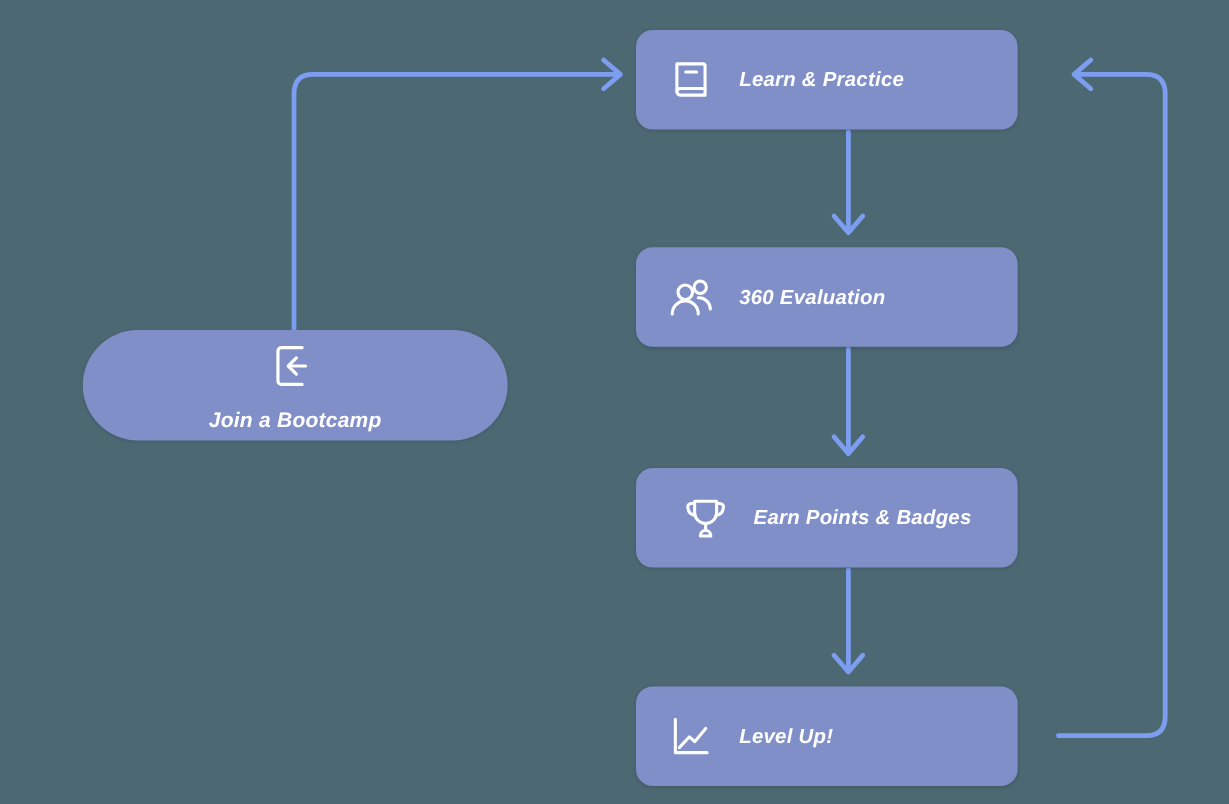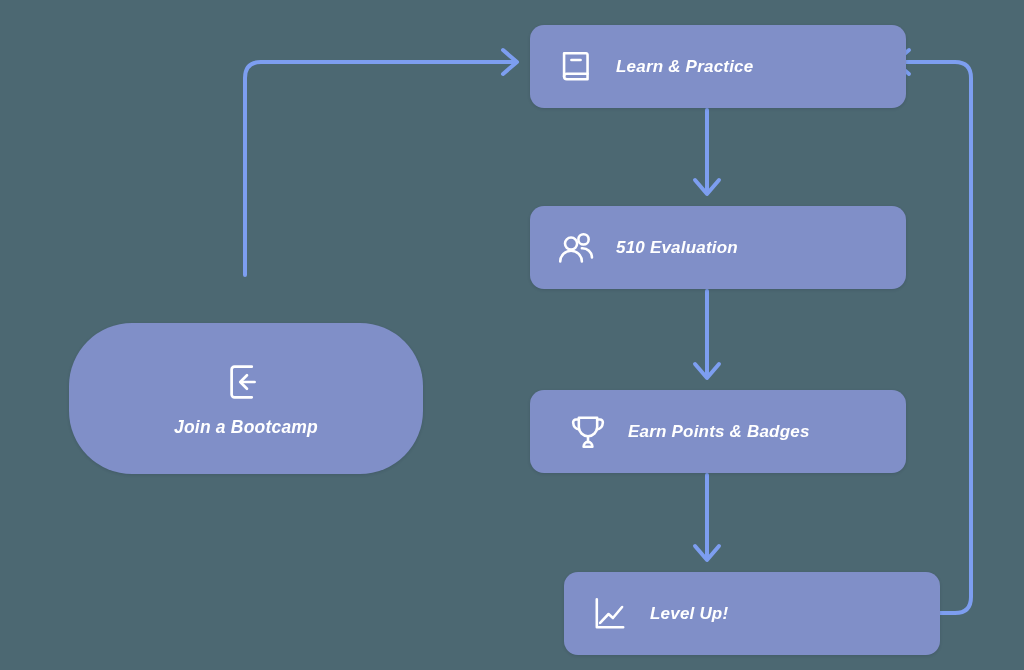--- a/index.html
+++ b/index.html
@@ -37,43 +37,42 @@
     z-index: 2;
     background: #808fc8;
     border-radius: 14px;
     display: flex;
     align-items: center;
     box-shadow: 0 1px 3px rgba(30,40,60,0.18);
   }
 
   .node.step {
     left: 530px;
-    width: 376px;
+    width: 318px;
     height: 83px;
     padding-left: 24px;
     gap: 18px;
   }
 
   .node.pill {
     left: 69px;
     top: 275px;
     width: 354px;
-    height: 151px;
+    height: 92px;
     border-radius: 63px;
     flex-direction: column;
     justify-content: center;
     gap: 12px;
     padding-left: 0;
-    margin-top: 48px;
   }
 
   #node-learn      { top: 25px;  }
   #node-evaluation { top: 206px; }
   #node-points     { top: 390px; padding-left: 36px; }
-  #node-levelup    { top: 572px; margin-left: 34px; }
+  #node-levelup    { top: 572px; }
 
   .node-icon {
     flex: 0 0 auto;
     width: 44px;
     height: 44px;
     display: block;
     color: #ffffff;
   }
 
   .node.pill .node-icon {
@@ -150,21 +149,21 @@
     <span class="node-label">Learn &amp; Practice</span>
   </div>
 
   <div class="node step" id="node-evaluation">
     <svg class="node-icon" viewBox="0 0 24 24" fill="none" stroke="currentColor" stroke-width="1.4" stroke-linecap="round" stroke-linejoin="round">
       <circle cx="9.3" cy="9.6" r="3.3"></circle>
       <path d="M3.4 19.4 a5.9 5.9 0 0 1 11.8 0"></path>
       <circle cx="16.1" cy="7.3" r="2.8"></circle>
       <path d="M15.2 12.1 a5.2 5.2 0 0 1 5.5 5.1"></path>
     </svg>
-    <span class="node-label">510 Evaluation</span>
+    <span class="node-label">360 Evaluation</span>
   </div>
 
   <div class="node step" id="node-points">
     <svg class="node-icon" viewBox="0 0 24 24" fill="none" stroke="currentColor" stroke-width="1.4" stroke-linecap="round" stroke-linejoin="round">
       <path d="M7 4.2 h10 v5.1 a5 5 0 0 1 -10 0 Z"></path>
       <path d="M7 5.2 H5.4 a1.5 1.5 0 0 0 -1.5 1.6 c0.15 2.3 1.5 3.6 3.3 3.8"></path>
       <path d="M17 5.2 h1.6 a1.5 1.5 0 0 1 1.5 1.6 c-0.15 2.3 -1.5 3.6 -3.3 3.8"></path>
       <path d="M12 14.3 v3.1"></path>
       <path d="M9.6 20 a2.6 2.6 0 0 1 2.4 -2.6 a2.6 2.6 0 0 1 2.4 2.6 Z"></path>
     </svg>

